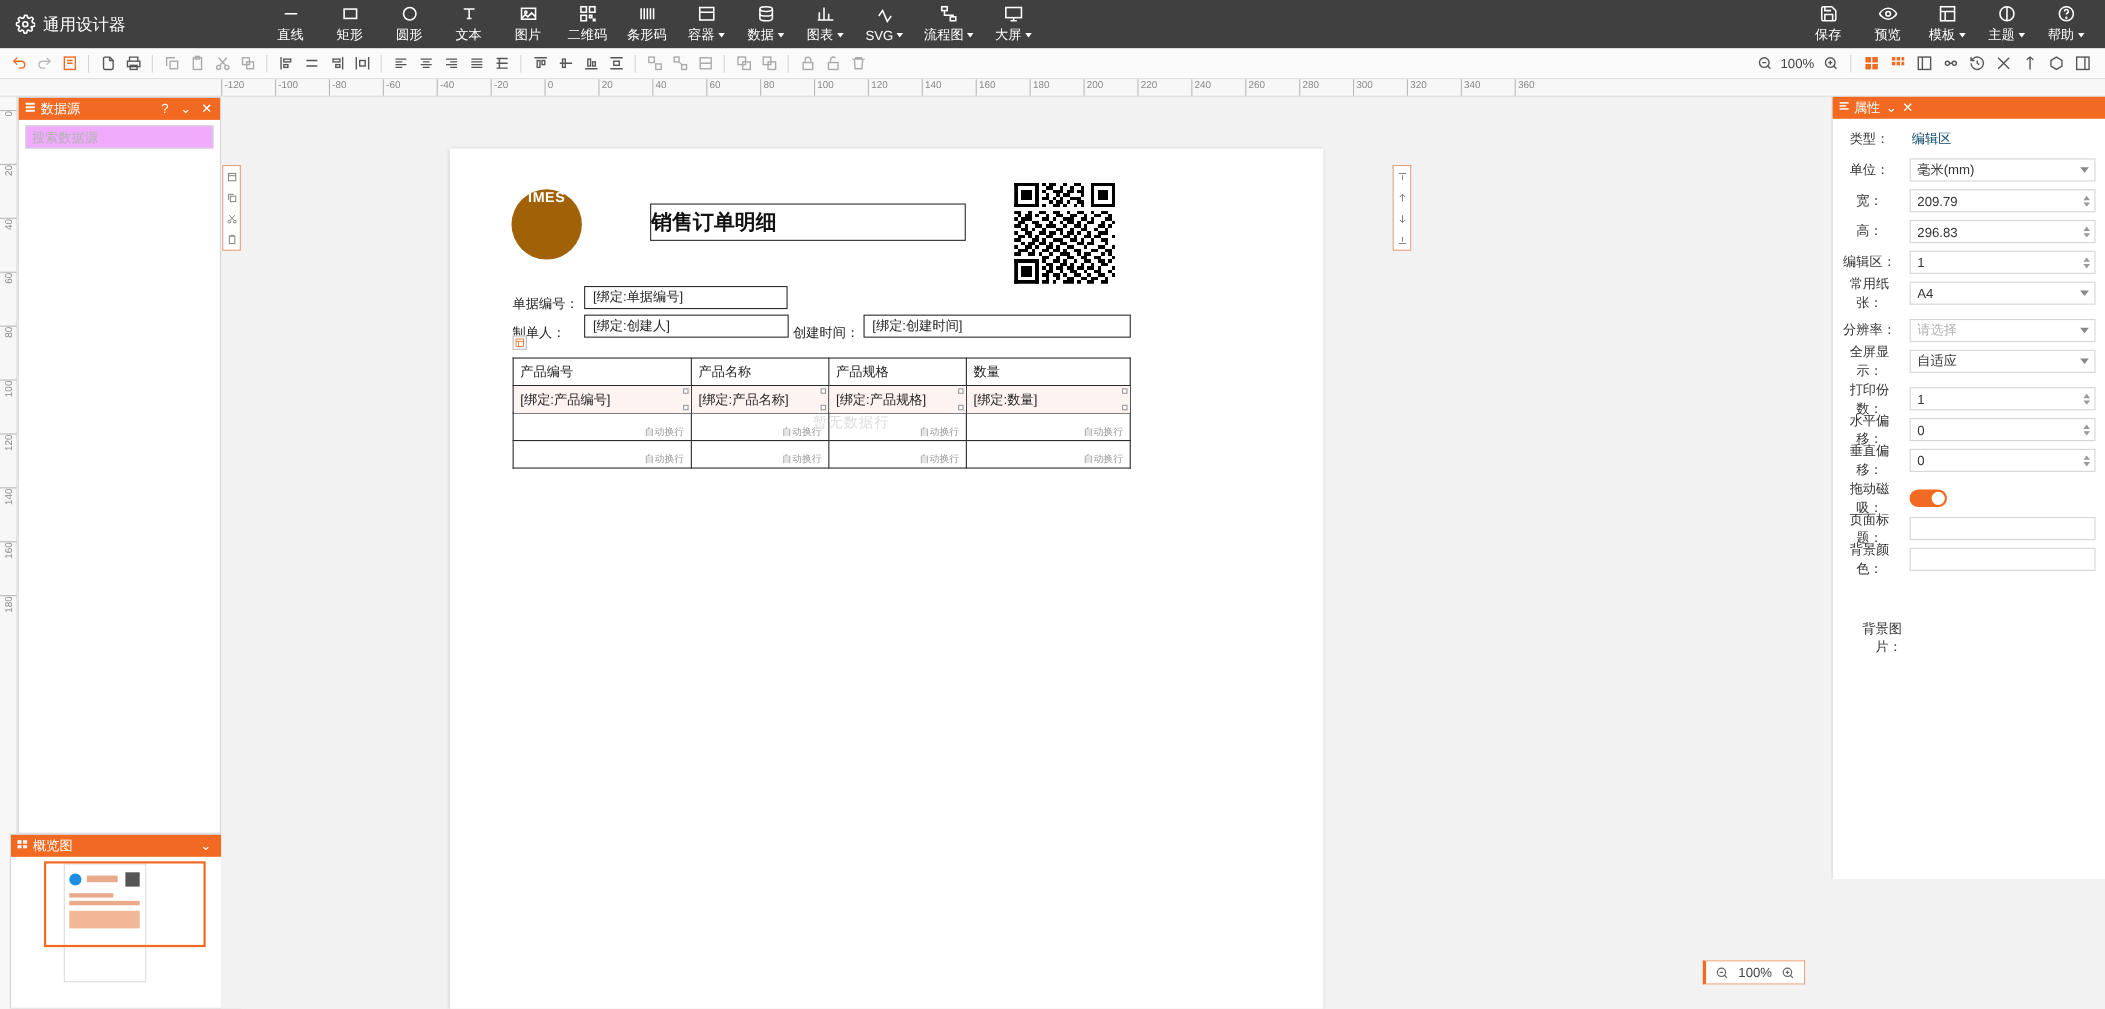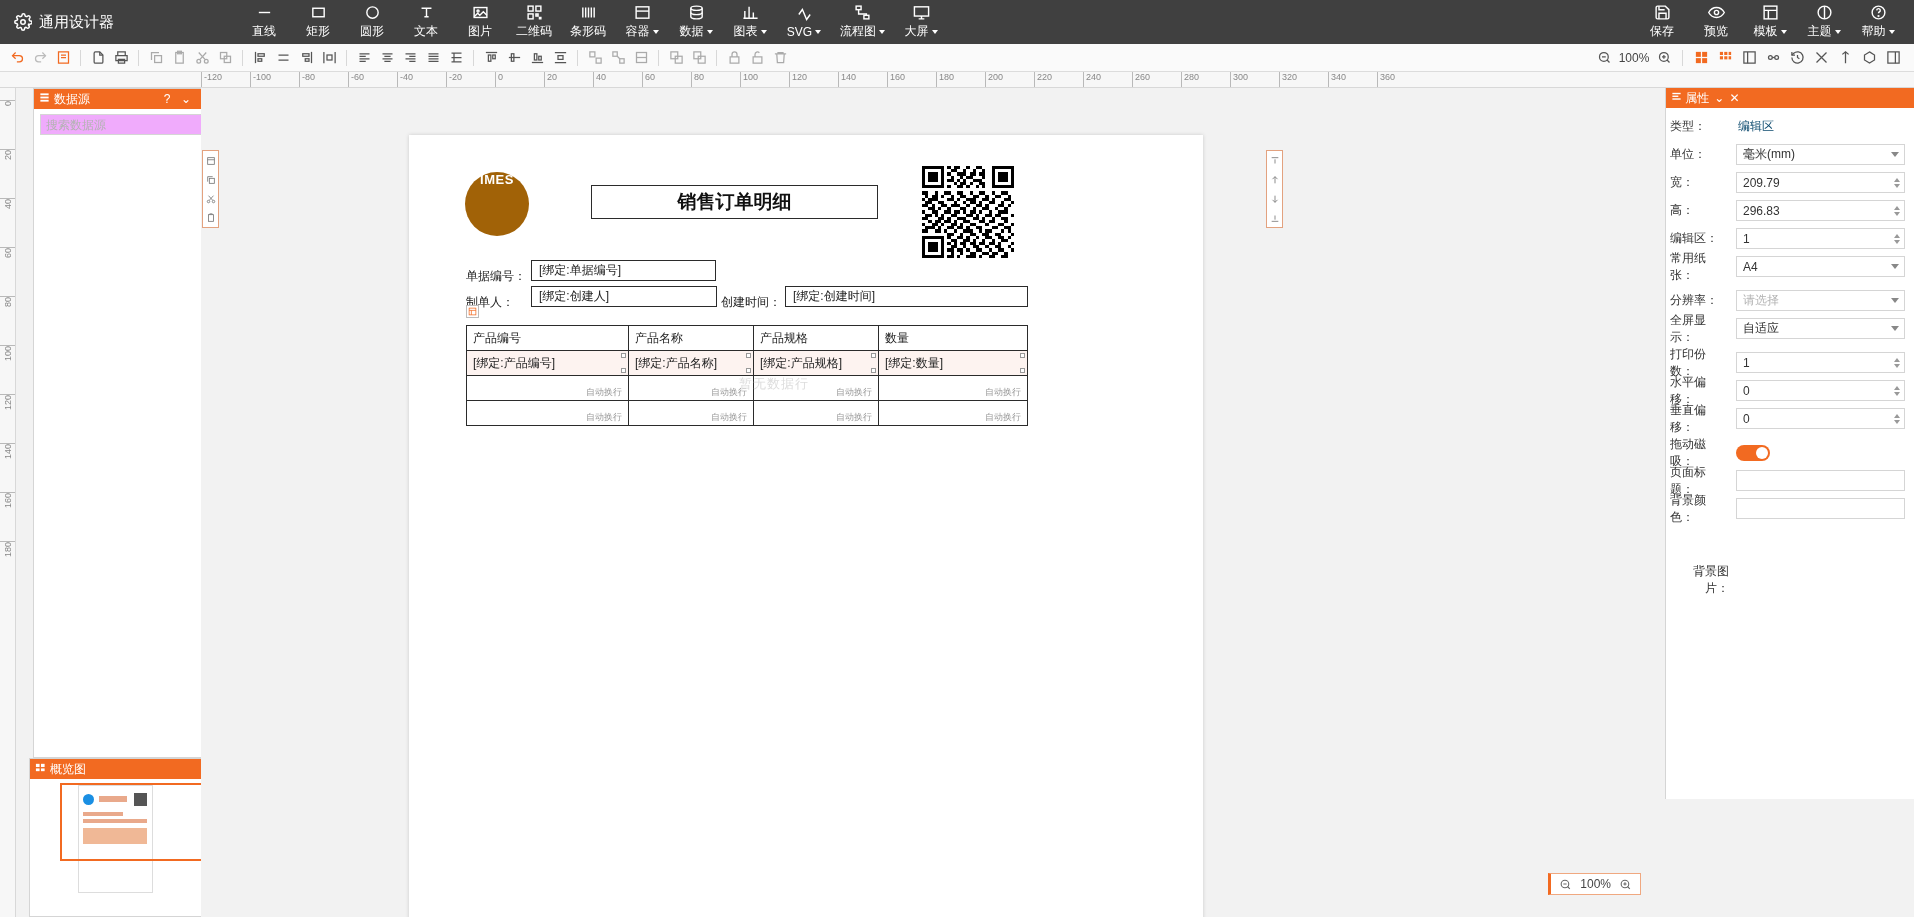--- a/index.html
+++ b/index.html
@@ -56,41 +56,41 @@
     position: absolute; top: 88px; left: 0; width: 16px; height: 829px;
     background: #f7f7f7; border-right: 1px solid #d8d8d8; overflow: hidden;
   }
   .rh-tick { position: absolute; top: 0; height: 16px; border-left: 1px solid #b9b9b9; font-size: 9px; color: #888; padding-left: 2px; line-height: 11px; }
   .rv-tick { position: absolute; left: 0; width: 16px; border-top: 1px solid #b9b9b9; font-size: 9px; color: #888; }
   .rv-tick span { display: block; writing-mode: vertical-rl; transform: rotate(180deg); line-height: 16px; padding-top: 1px; }
 
   
   .leftpanel {
     position: absolute; top: 88px; left: 16px; width: 185px; height: 670px;
-    background: #fff; border: 1px solid #d5d5d5; display: flex; flex-direction: column; margin-left: 17px;
+    background: #fff; border: 1px solid #d5d5d5; display: flex; flex-direction: column;
   }
   .panel-head {
     height: 20px; background: #f26a21; color: #fff; display: flex; align-items: center;
     padding: 0 5px; font-size: 12px; gap: 5px;
   }
   .panel-head .ph-title { flex: 1; display: flex; align-items: center; gap: 4px; }
   .panel-head .ph-btn { cursor: pointer; width: 14px; text-align: center; font-size: 12px; line-height: 12px; }
   .search-wrap { padding: 5px 6px; }
   .search-inp {
     width: 100%; height: 21px; border: 1px solid #d5d5d5; font-size: 12px;
     padding: 0 5px; color: #333; outline: none; background: #f0abfc;
   }
   .search-inp::placeholder { color: #b3b3b3; }
   .tree { padding: 2px 0 0 6px; font-size: 12px; }
   .tree-node { display: flex; align-items: center; gap: 5px; height: 19px; cursor: pointer; color: #333; }
   .tri { width: 0; height: 0; border-top: 4px solid transparent; border-bottom: 4px solid transparent; border-left: 5px solid #666; }
 
   
   .overview {
-    position: absolute; left: 29px; top: 758px; width: 210px; height: 159px;
+    position: absolute; left: 9px; top: 758px; width: 210px; height: 159px;
     background: #fff; border: 1px solid #d5d5d5; display: flex; flex-direction: column;
   }
   .ov-body { flex: 1; position: relative; background: #fff; }
   .ov-page { position: absolute; left: 48px; top: 6px; width: 75px; height: 108px; background: #fff; border: 1px solid #ddd; }
   .ov-sel { position: absolute; left: 30px; top: 4px; width: 147px; height: 78px; border: 2px solid #f26a21; }
   .ov-mini { position: absolute; background: #e9a98b; }
 
   
   .canvas {
     position: absolute; top: 88px; left: 201px; width: 1464px; height: 829px;
@@ -119,21 +119,21 @@
   .right-tools-top { position: absolute; left: 1065px; top: 62px; width: 17px; height: 3px; background: #f26a21; }
 
   
   .logo-circle {
     position: absolute; left: 56px; top: 37px; width: 64px; height: 64px; border-radius: 50%;
     background: #a16207; color: #fff; display: flex; align-items: flex-start; justify-content: center;
     font-size: 13px; font-weight: bold; letter-spacing: 0.5px;
   }
   .title-box {
     position: absolute; left: 182px; top: 50px; width: 287px; height: 34px;
-    border: 1px solid #2b2b2b; display: flex; align-items: center; justify-content: center;
+    border: 1px solid #2b2b2b; display: flex; align-items: center; justify-content: flex-start;
     font-size: 19px; font-weight: bold; color: #111;
   }
   .qr {
     position: absolute; left: 513px; top: 31px; width: 92px; height: 92px;
   }
   .lbl { position: absolute; font-size: 12px; color: #222; }
   .inp-box { position: absolute; border: 1px solid #2b2b2b; display: flex; align-items: center; padding-left: 7px; font-size: 12px; color: #222; }
 
   .tbl { position: absolute; left: 57px; top: 190px; width: 562px; border: 1px solid #2b2b2b; border-collapse: collapse; }
   .tbl td { border: 1px solid #2b2b2b; height: 25px; font-size: 12px; padding: 0 6px; color: #222; position: relative; }
@@ -156,21 +156,21 @@
   
   .rightpanel {
     position: absolute; top: 88px; left: 1665px; width: 249px; height: 711px;
     background: #fff; border-left: 1px solid #d5d5d5;
   }
   .rp-head { height: 20px; background: #f26a21; color: #fff; display: flex; align-items: center; padding: 0 5px; gap: 5px; font-size: 12px; }
   .rp-body { padding: 7px 9px 0 4px; }
   .prop {
     display: flex; align-items: center; height: 23px; margin-bottom: 5px;
   }
-  .prop .pl { width: 66px; text-align: left; padding-right: 7px; font-size: 12px; color: #333; }
+  .prop .pl { width: 66px; text-align: center; padding-right: 7px; font-size: 12px; color: #333; }
   .prop .pc { flex: 1; position: relative; }
   .pv-input {
     width: 100%; height: 21px; border: 1px solid #d5d5d5; font-size: 12px; padding: 0 18px 0 6px;
     color: #333; outline: none; background: #fff;
   }
   .pv-input.ph { color: #b3b3b3; }
   .spin {
     position: absolute; right: 3px; top: 2px; height: 17px; width: 11px;
     display: flex; flex-direction: column; justify-content: center; align-items: center; gap: 2px;
   }

